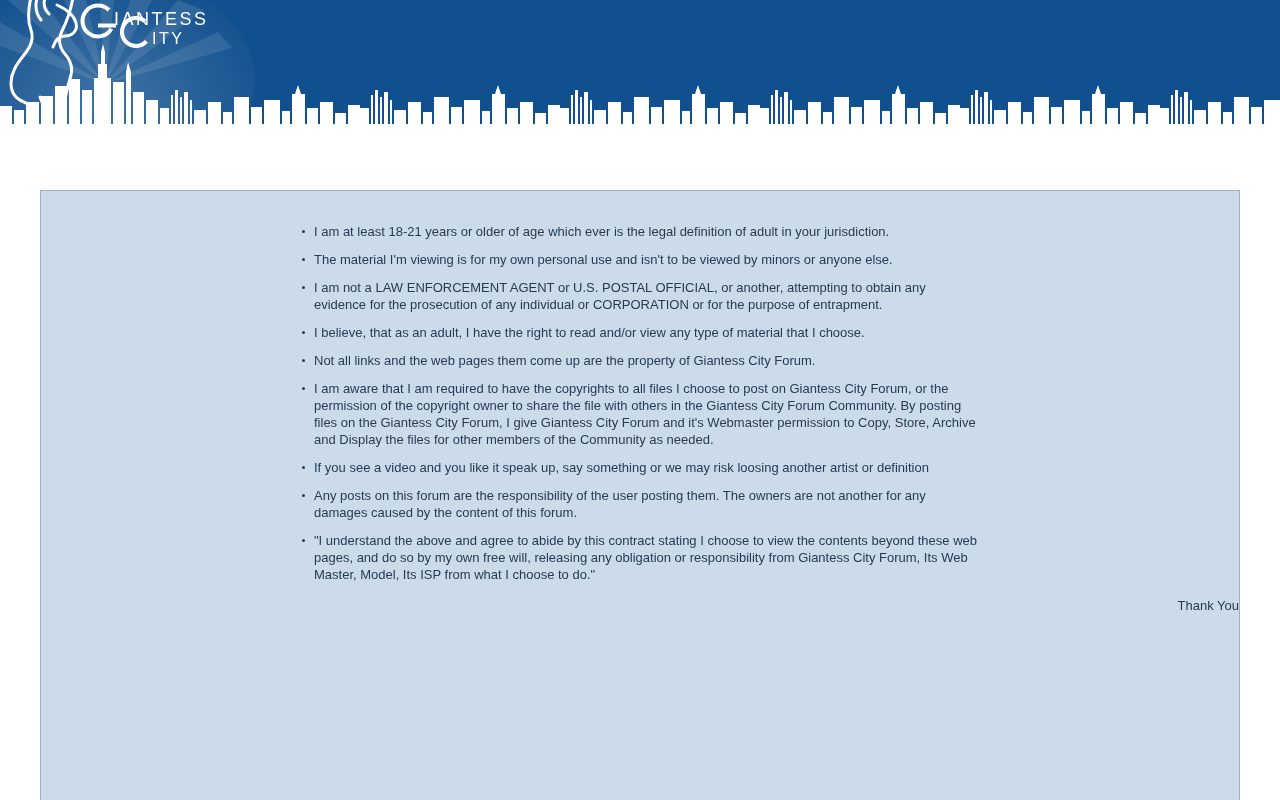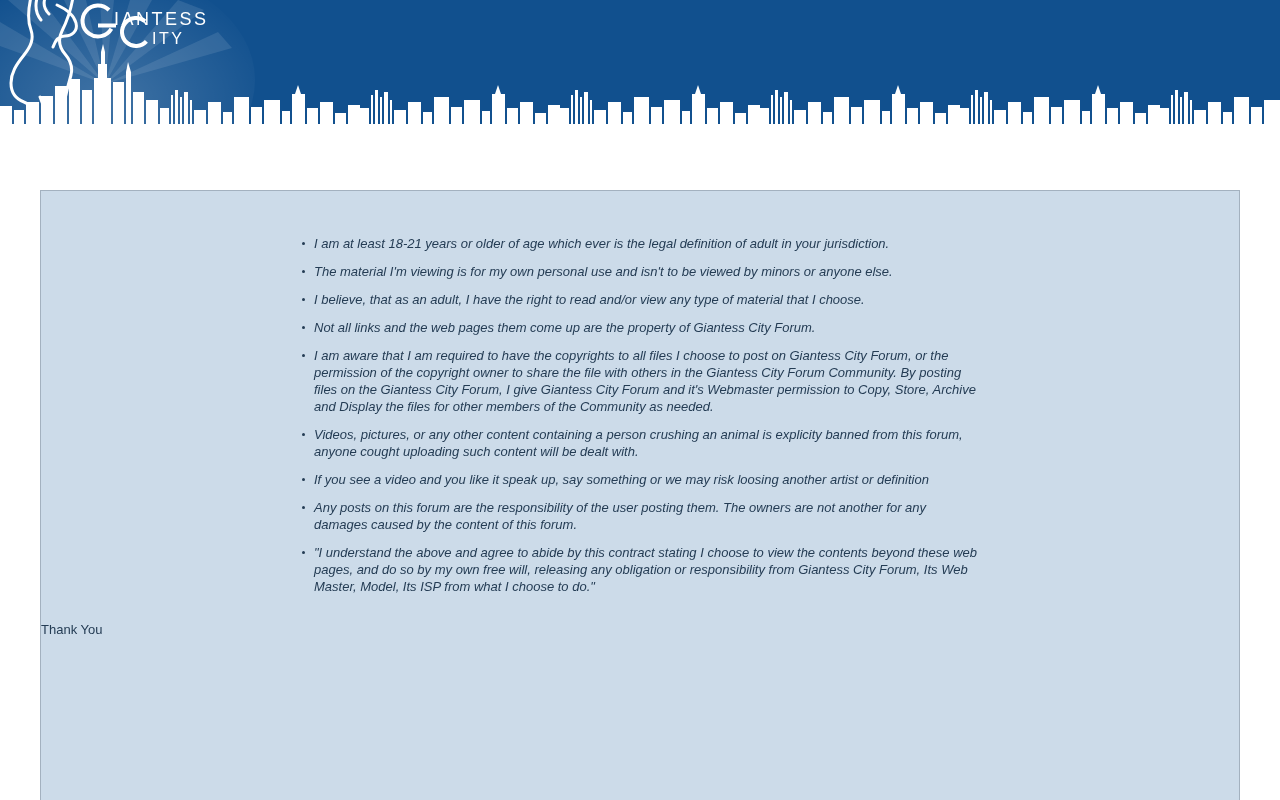--- a/index.html
+++ b/index.html
@@ -24,36 +24,36 @@
 
   .panel {
     width: 1200px;
     margin: 61px auto 0;
     background: var(--panel_bg, #CCDBE9);
     border: 1px solid var(--panel_border, #A3B1BF);
     padding: 32px 0 60px;
     min-height: 640px;
   }
   .terms {
-    width: 680px; margin: 12px auto; padding: 0 0 0 14px;
+    width: 680px; margin: 0 auto; padding: 0 0 0 14px;
     list-style: none;
     color: var(--text, #243C54);
-    font-size: 13px; line-height: 17px; font-style: italic;
+    font-size: 13px; line-height: 17px;
   }
   .terms li { position: relative; margin-bottom: 11px; }
   .terms li::before {
     content: ""; position: absolute; left: -12px; top: 7px;
     width: 3px; height: 3px; border-radius: 50%;
     background: var(--text, #243C54);
   }
   .footer-note {
-    text-align: left;
+    text-align: right;
     color: var(--text, #243C54);
     font-size: 13px; line-height: 17px;
-    margin-top: 26px;
+    margin-top: 14px;
   }
 </style>
 </head>
 <body>
 
 <div class="header">
   <svg width="1280" height="129" viewBox="0 0 1280 129">
     <defs>
       <radialGradient id="glow" cx="0.5" cy="0.6" r="0.6">
         <stop offset="0" stop-color="#ffffff" stop-opacity="0.20"></stop>
@@ -139,24 +139,24 @@
       <path class="logo-arc" d="M 145,21.3 A 14 14 0 1 0 146.4,41.4"></path>
       <text class="logo-txt small" x="152" y="44">ITY</text>
     </g>
   </svg>
 </div>
 
 <div class="panel">
   <ul class="terms">
       <li>I am at least 18-21 years or older of age which ever is the legal definition of adult in your jurisdiction.</li>
       <li>The material I'm viewing is for my own personal use and isn't to be viewed by minors or anyone else.</li>
+      <li>I am not a LAW ENFORCEMENT AGENT or U.S. POSTAL OFFICIAL, or another, attempting to obtain any evidence for the prosecution of any individual or CORPORATION or for the purpose of entrapment.</li>
       <li>I believe, that as an adult, I have the right to read and/or view any type of material that I choose.</li>
       <li>Not all links and the web pages them come up are the property of Giantess City Forum.</li>
       <li>I am aware that I am required to have the copyrights to all files I choose to post on Giantess City Forum, or the permission of the copyright owner to share the file with others in the Giantess City Forum Community. By posting files on the Giantess City Forum, I give Giantess City Forum and it's Webmaster permission to Copy, Store, Archive and Display the files for other members of the Community as needed.</li>
-      <li>Videos, pictures, or any other content containing a person crushing an animal is explicity banned from this forum, anyone cought uploading such content will be dealt with.</li>
       <li>If you see a video and you like it speak up, say something or we may risk loosing another artist or definition</li>
       <li>Any posts on this forum are the responsibility of the user posting them. The owners are not another for any damages caused by the content of this forum.</li>
       <li>"I understand the above and agree to abide by this contract stating I choose to view the contents beyond these web pages, and do so by my own free will, releasing any obligation or responsibility from Giantess City Forum, Its Web Master, Model, Its ISP from what I choose to do."</li>
     </ul>
   <div class="footer-note">
     <div>Thank You</div>
   </div>
 </div>
 
 </body></html>

